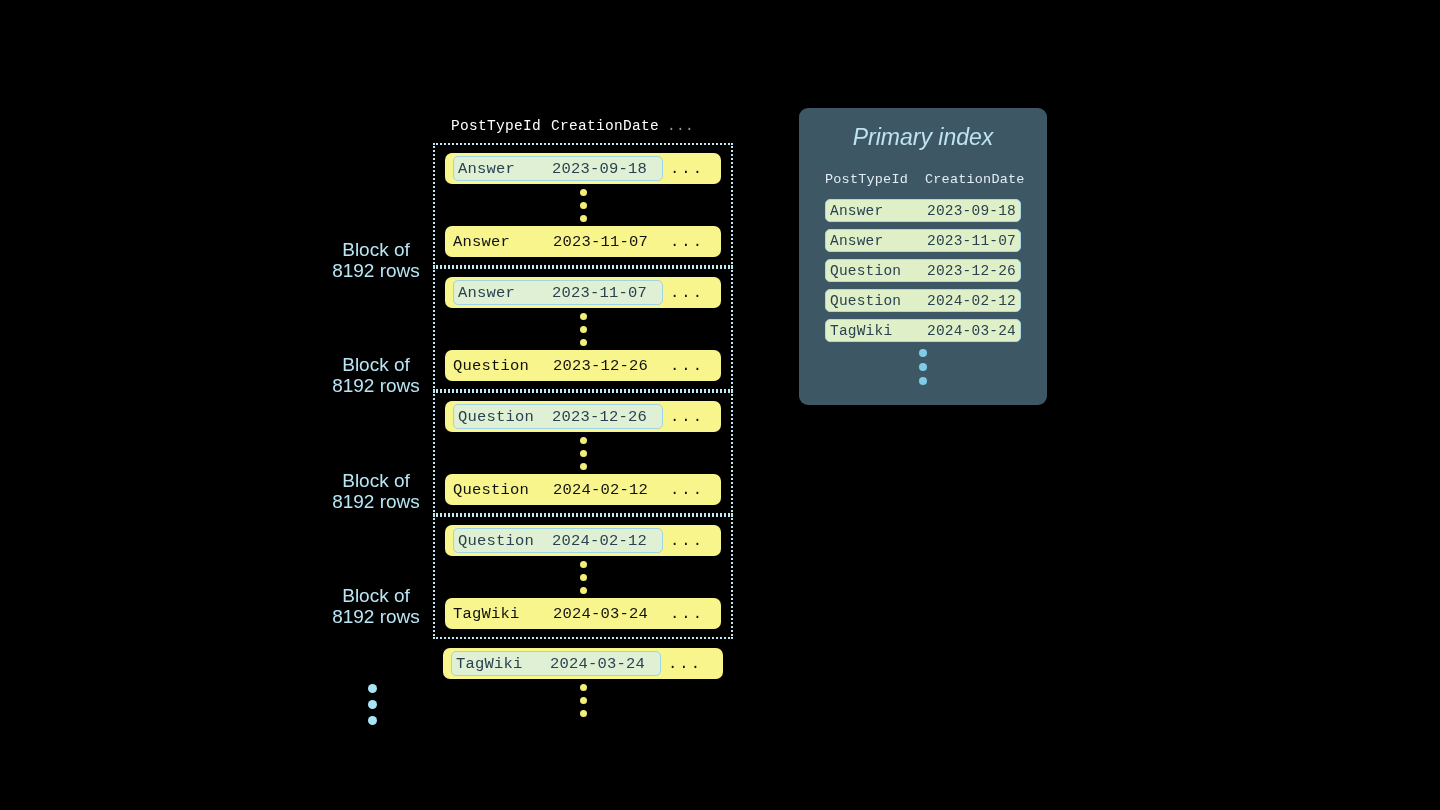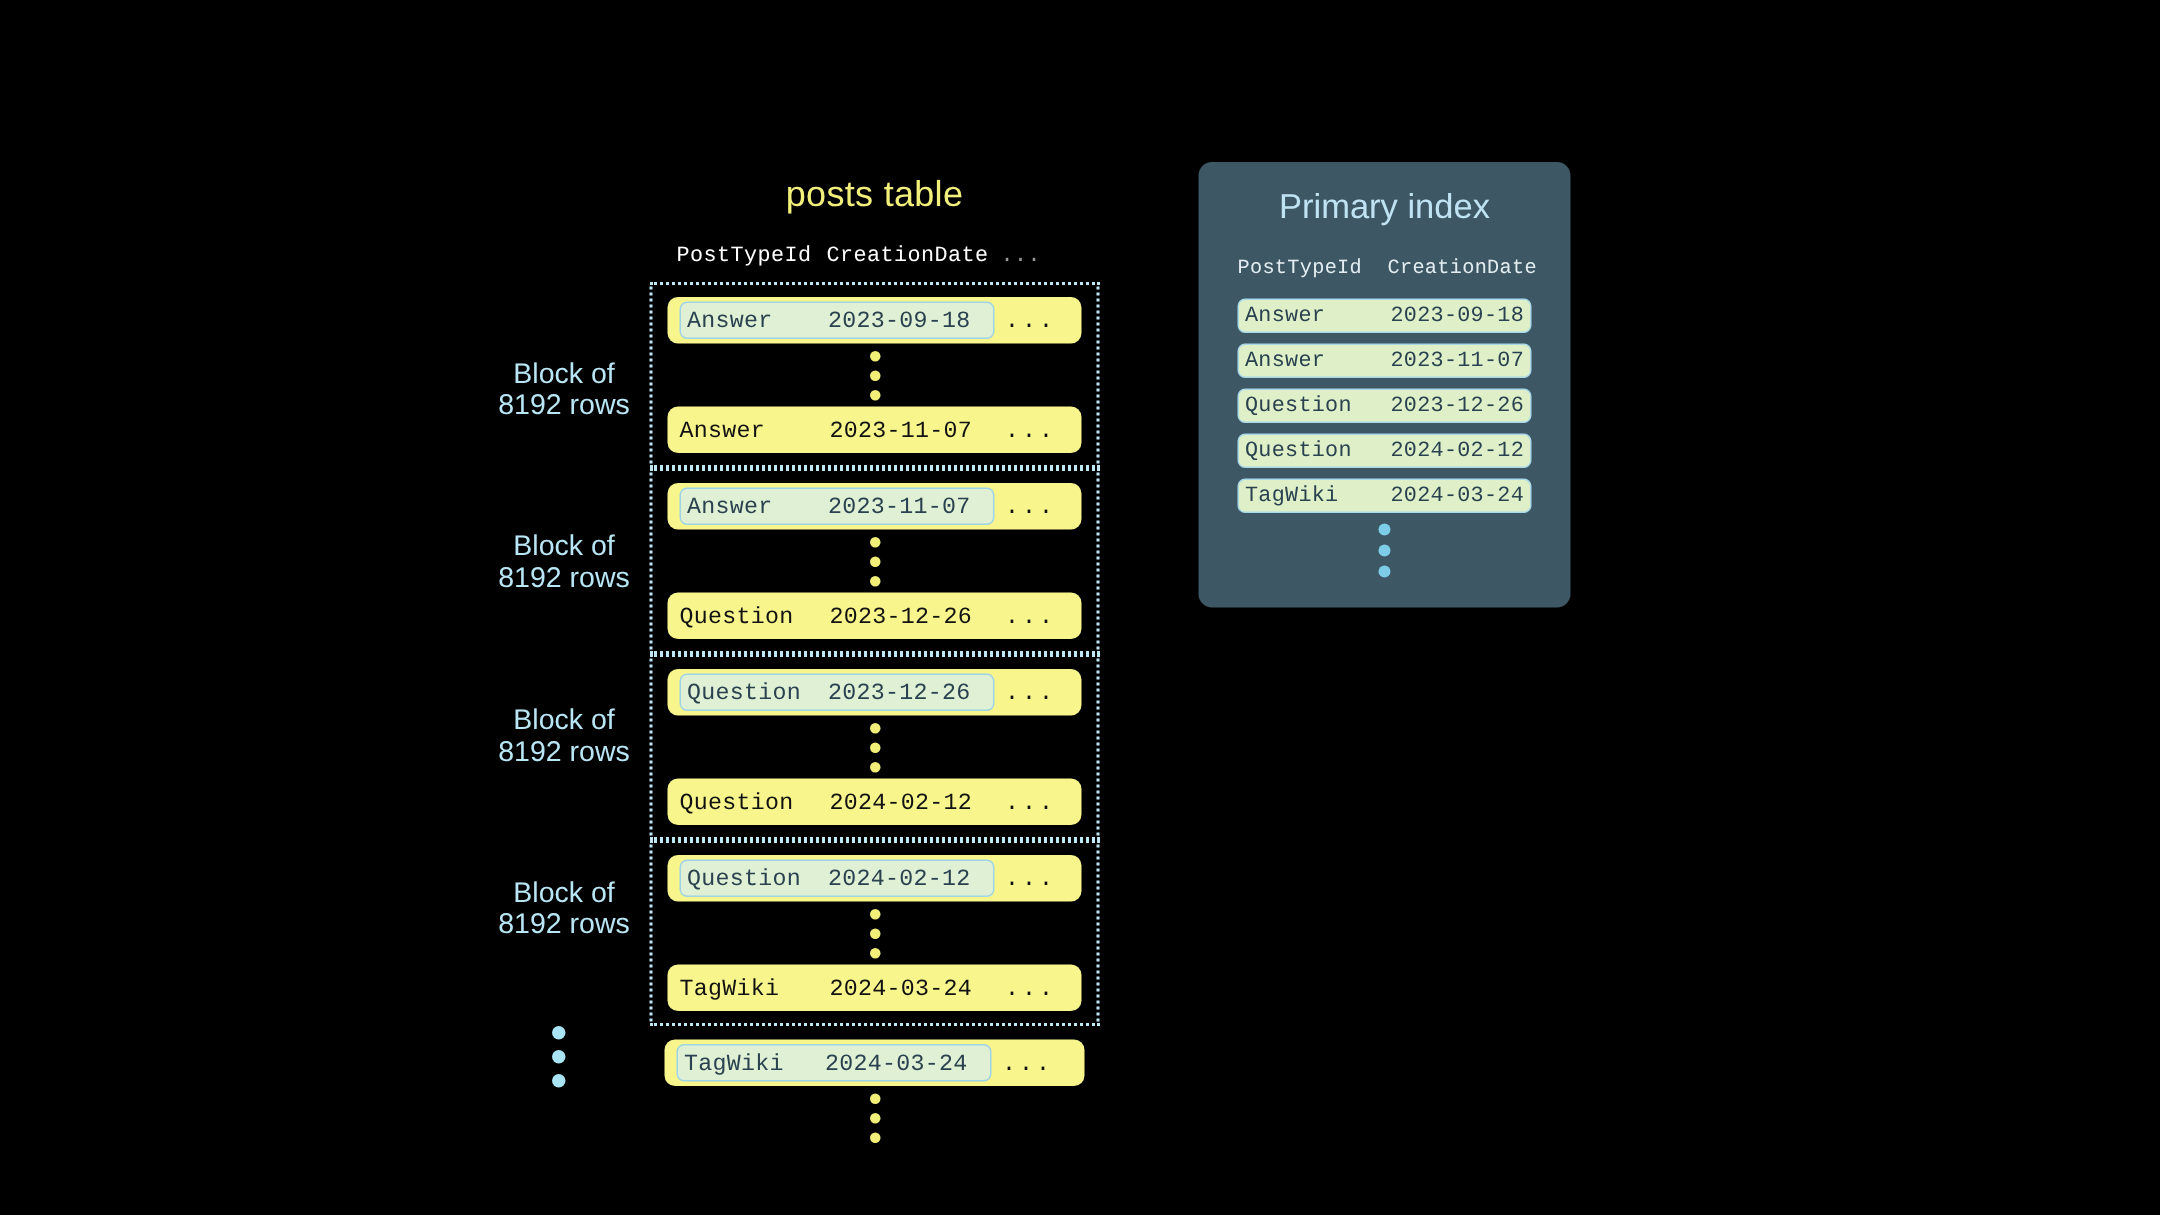--- a/index.html
+++ b/index.html
@@ -153,20 +153,21 @@
     padding: 18px 0 20px 0;
     box-sizing: border-box;
   }
   .pi-title {
     font-family: "Liberation Sans", sans-serif;
     font-size: 23px;
     color: #bfe3f2;
     text-align: center;
     line-height: 1;
     margin-bottom: 23px;
+    font-style: italic;
   }
   .pi-head {
     display: flex;
     font-family: "Liberation Mono", monospace;
     font-size: 13.5px;
     color: #e4eef2;
     letter-spacing: 0.2px;
     padding-left: 26px;
     margin-bottom: 12px;
   }
@@ -202,21 +203,20 @@
     background: #7ecde8; display: block;
   }
 </style>
 </head>
 <body>
 
 <div id="stage">
 
   <div id="posts-table">
 
-    <div class="table-title">posts table</div>
 
     <div class="col-header-row">
       <span class="ch-type">PostTypeId</span>
       <span class="ch-date">CreationDate</span>
       <span class="ch-more">...</span>
     </div>
 
     <div class="blocks-wrap">
 
       <div class="block">

